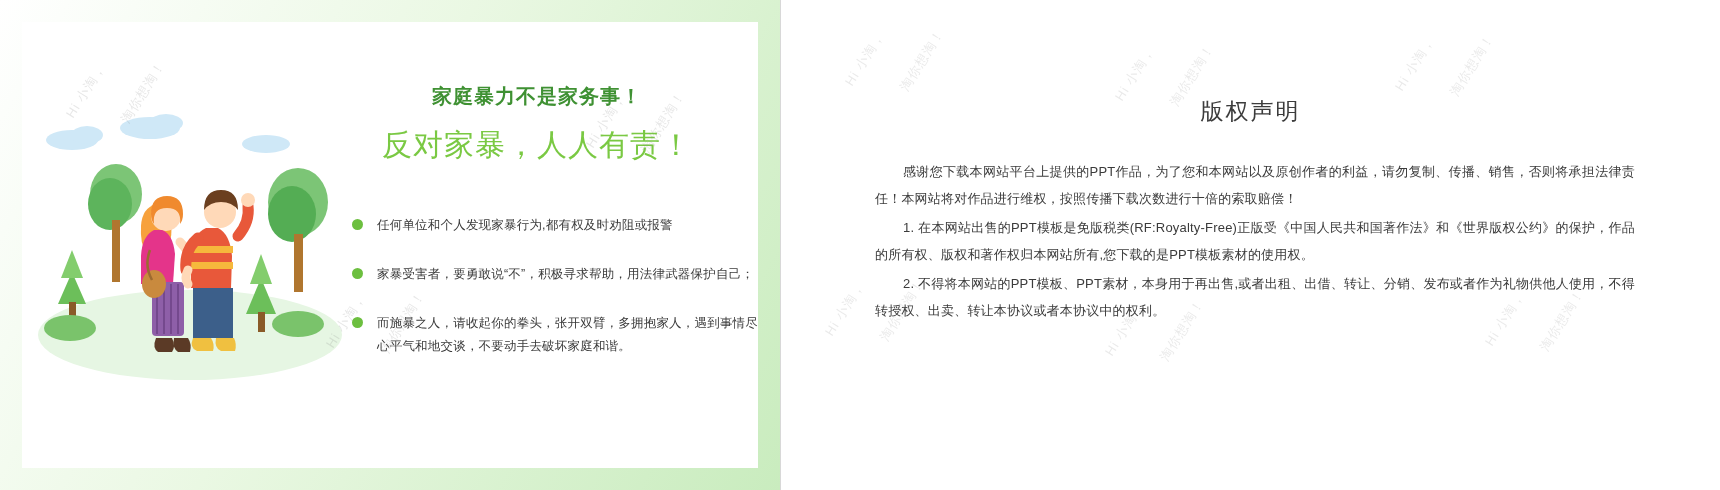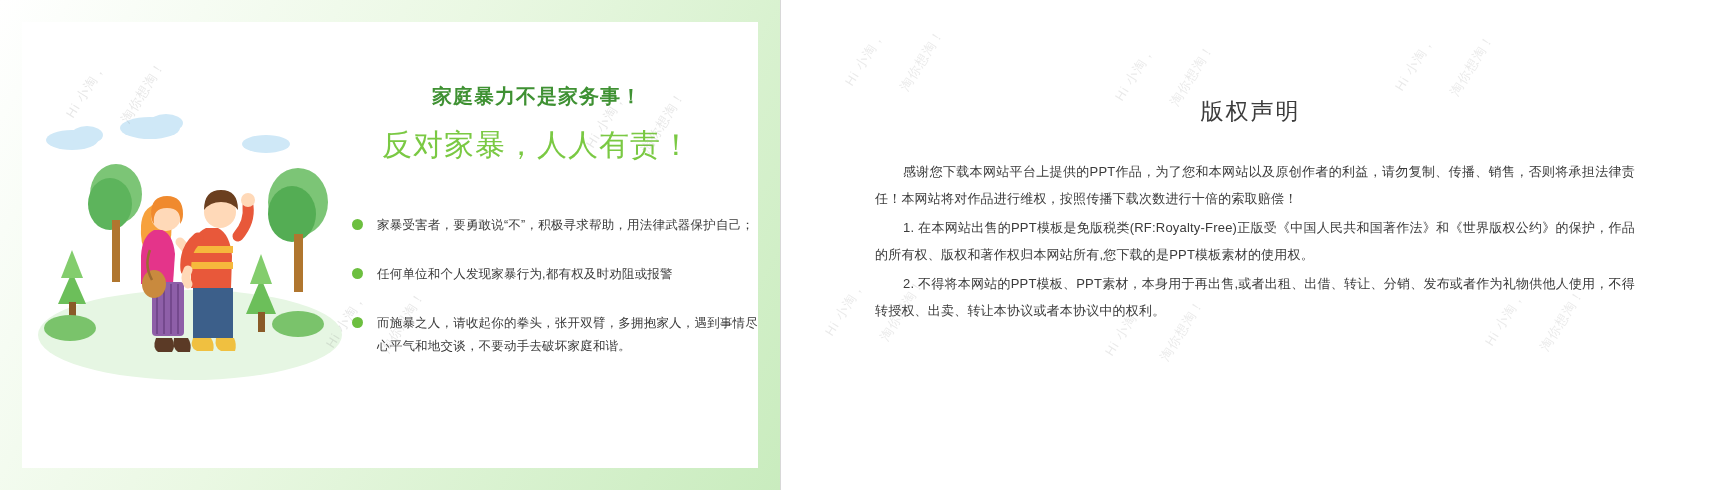--- a/index.html
+++ b/index.html
@@ -245,25 +245,25 @@
       </div>
 
       <div class="title-block">
         <div class="title-1">家庭暴力不是家务事！</div>
         <div class="title-2">反对家暴，人人有责！</div>
       </div>
 
       <div class="bullets">
         <div class="bullet-row">
           <span class="bullet-dot"></span>
-          <span class="bullet-text">家暴受害者，要勇敢说“不”，积极寻求帮助，用法律武器保护自己；</span>
+          <span class="bullet-text">任何单位和个人发现家暴行为,都有权及时劝阻或报警</span>
         </div>
         <div class="bullet-row">
           <span class="bullet-dot"></span>
-          <span class="bullet-text">任何单位和个人发现家暴行为,都有权及时劝阻或报警</span>
+          <span class="bullet-text">家暴受害者，要勇敢说“不”，积极寻求帮助，用法律武器保护自己；</span>
         </div>
         <div class="bullet-row">
           <span class="bullet-dot"></span>
           <span class="bullet-text">而施暴之人，请收起你的拳头，张开双臂，多拥抱家人，遇到事情尽量心平气和地交谈，不要动手去破坏家庭和谐。</span>
         </div>
       </div>
 
       <div class="wm" style="left:40px; top:90px;">Hi 小淘，</div>
       <div class="wm" style="left:95px; top:95px;">淘你想淘！</div>
       <div class="wm" style="left:300px; top:320px;">Hi 小淘，</div>

